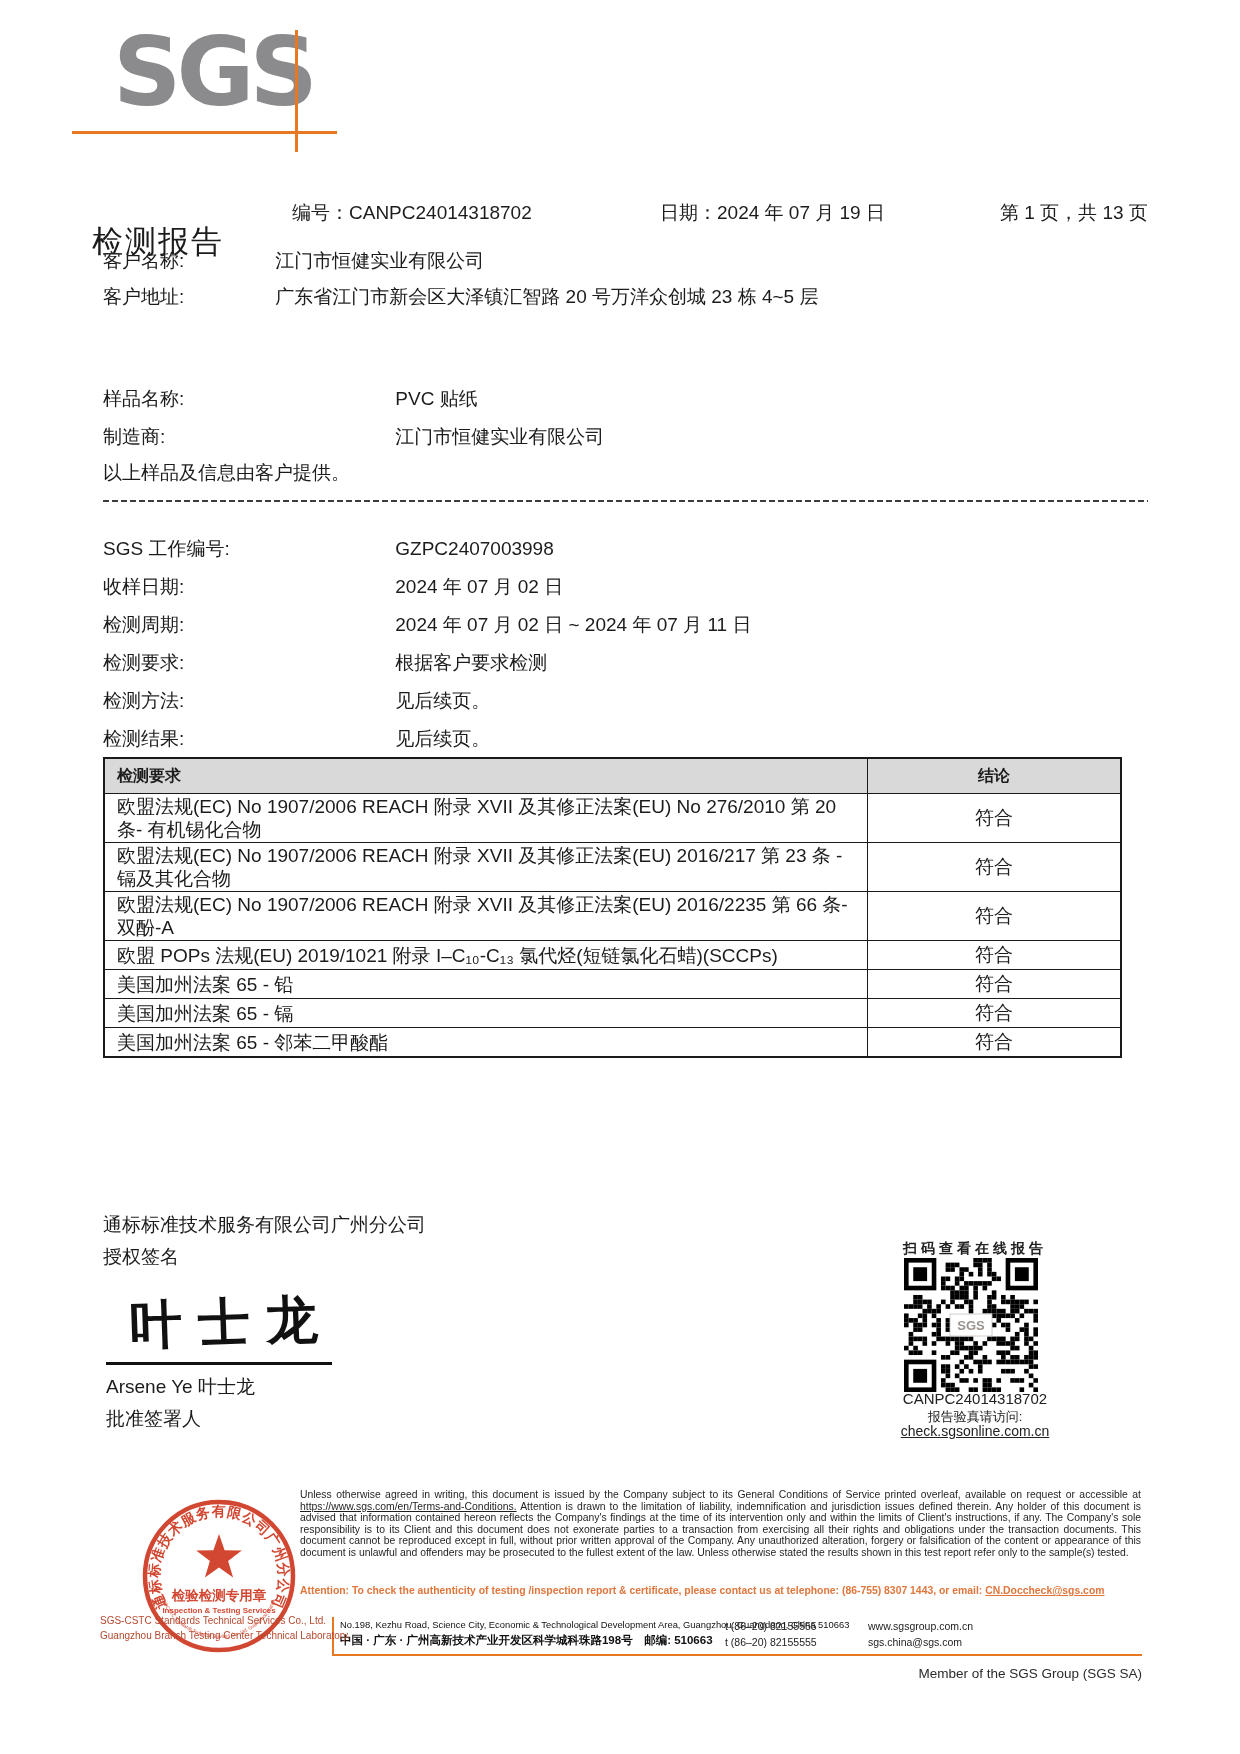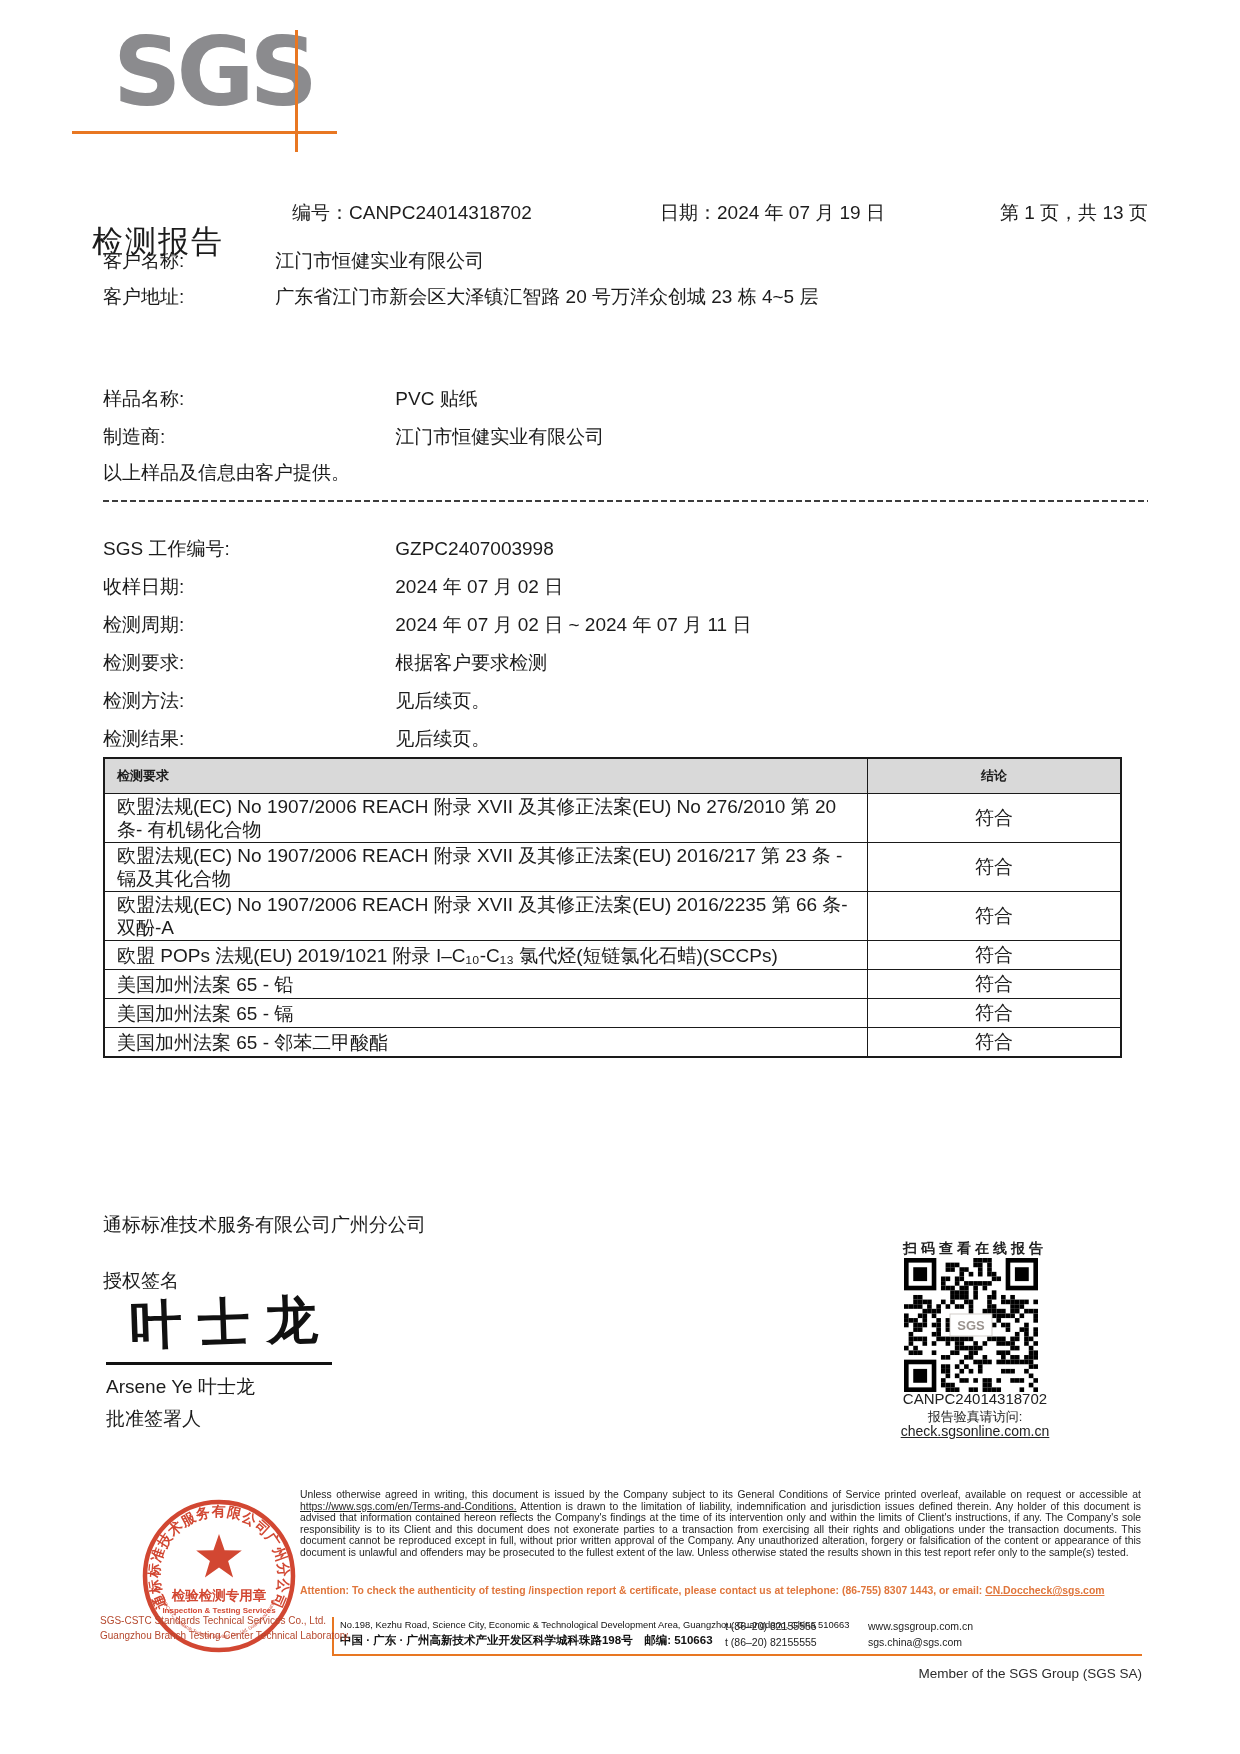--- a/index.html
+++ b/index.html
@@ -25,29 +25,29 @@
   .wide-row .lab{display:inline-block;width:287px;}
   .cust-row{height:36px;} .wide-row{height:38px;}
   .note-line{position:absolute;left:103px;top:460px;font-size:19px;}
   .dashed-sep{position:absolute;left:103px;top:500px;width:1045px;height:2px;
       background:repeating-linear-gradient(90deg,#3c3c3c 0 6px,transparent 6px 9px);}
 
   
   .rtable{position:absolute;left:103px;top:757px;width:1019px;border-collapse:collapse;
           border:2px solid #1a1a1a;}
   .rtable th,.rtable td{border:1px solid #1a1a1a;}
-  .rtable th{background:#d9d9d9;font-size:13px;font-weight:bold;height:32px;}
+  .rtable th{background:#d9d9d9;font-size:16px;font-weight:bold;height:32px;}
   .th-req{text-align:left;padding-left:12px;}
   .th-con{width:250px;text-align:center;font-family:Liberation Serif, serif;}
   .td-req{font-size:19px;line-height:23px;padding:1px 12px;}
   .td-con{font-size:19px;text-align:center;}
 
   
   .sign-company{position:absolute;left:103px;top:1212px;font-size:19px;}
-  .sign-label{position:absolute;left:103px;top:1244px;font-size:19px;margin-top:24px;}
+  .sign-label{position:absolute;left:103px;top:1244px;font-size:19px;}
   .signature{position:absolute;left:130px;top:1288px;font-size:52px;font-weight:bold;
              font-family:"Liberation Serif","DejaVu Serif",serif;letter-spacing:16px;
              transform:rotate(-2deg);color:#111;}
   .sig-line{position:absolute;left:106px;top:1362px;width:226px;height:3px;background:#111;}
   .signer{position:absolute;left:106px;top:1374px;font-size:19px;}
   .approver{position:absolute;left:106px;top:1406px;font-size:19px;}
 
   
   .qr-caption{position:absolute;left:845px;top:1240px;width:260px;text-align:center;
               font-size:14px;font-weight:bold;letter-spacing:4px;color:#222;}

